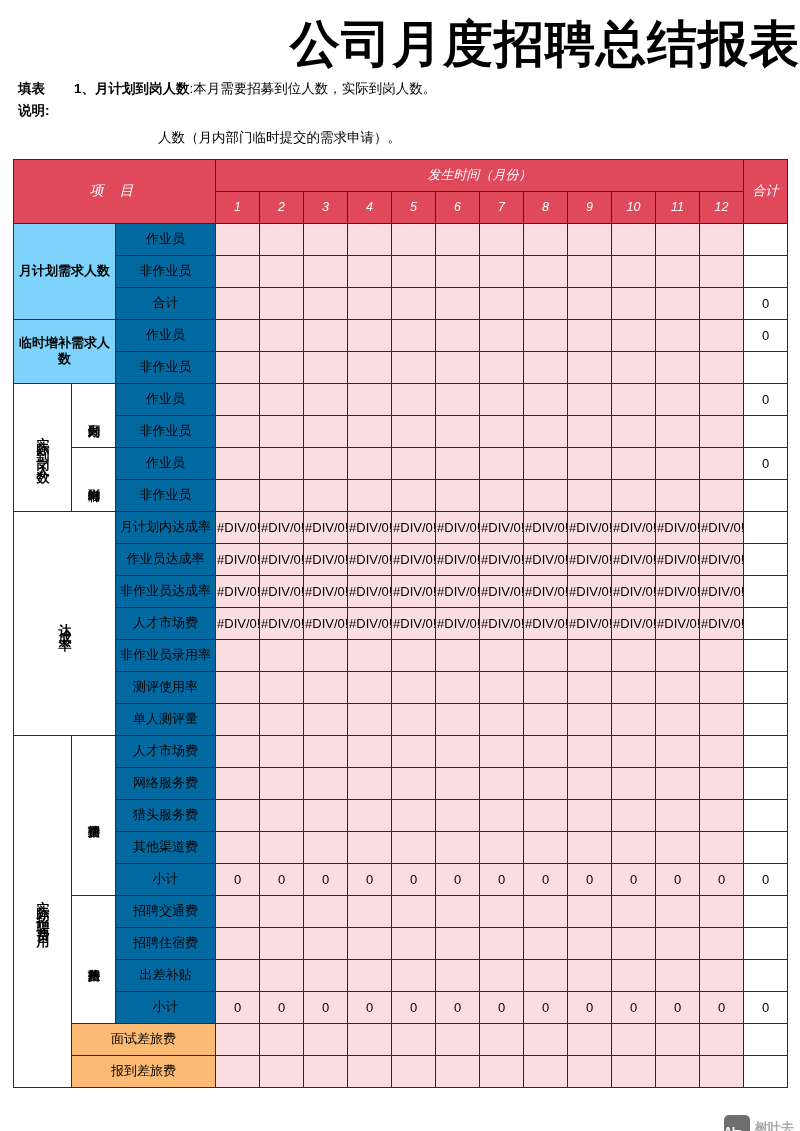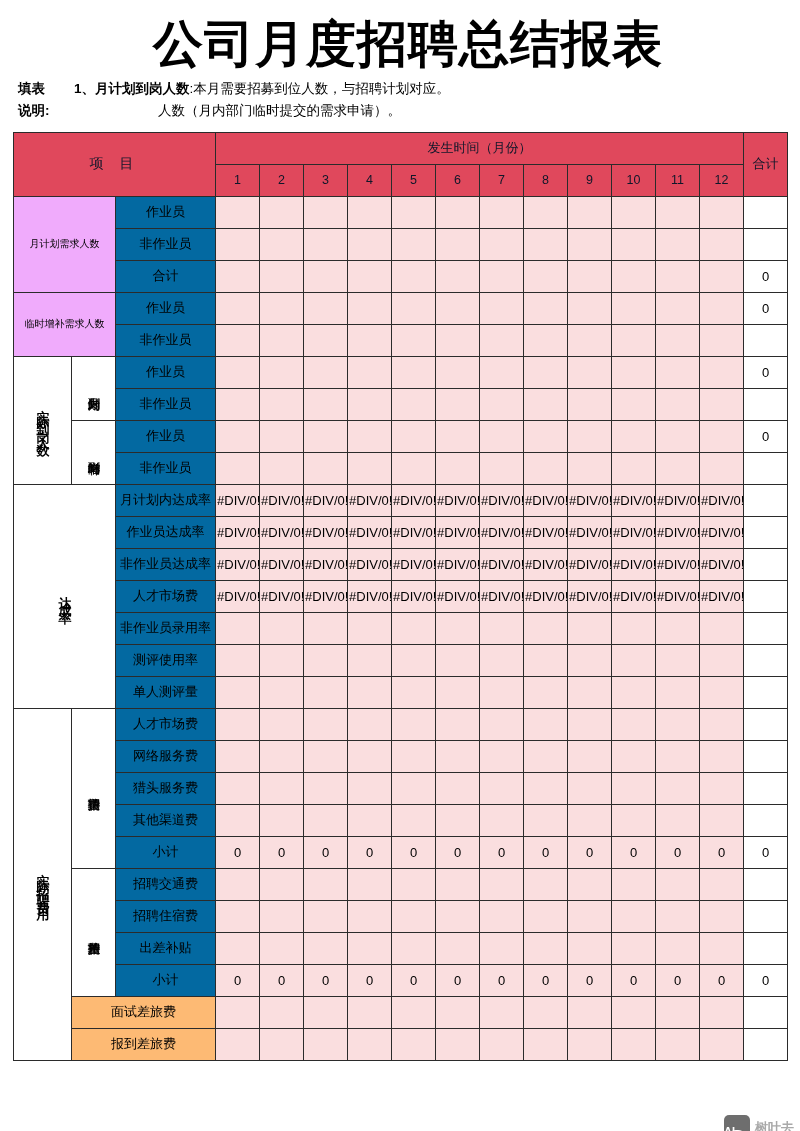--- a/index.html
+++ b/index.html
@@ -8,21 +8,21 @@
     background:#ffffff;
     font-family:"Liberation Sans","DejaVu Sans",sans-serif;
     color:#000;
     overflow:hidden;
     position:relative;
   }
   .page{width:800px;height:1131px;position:relative;box-sizing:border-box;}
 
   
   .title{
-    text-align:center;
+    text-align:right;
     font-size:50px;
     font-weight:bold;
     letter-spacing:1px;
     line-height:1.12;
     margin:16px 0 6px 16px;
     white-space:nowrap;
   }
 
   
   .notes{
@@ -34,57 +34,58 @@
   .notes-label{
     font-weight:bold;
     width:52px;
     flex:0 0 52px;
     white-space:nowrap;
   }
   .notes-label div{white-space:nowrap;}
   .notes-body{flex:1 1 auto;padding-left:4px;}
   .note-line{white-space:nowrap;}
   .nb{font-weight:bold;}
-  .note-indent{padding-left:84px;}
+  .note-indent{padding-left:84px;margin-top:27px;}
 
   
   .tbl-wrap{margin:10px 0 0 13px;}
   table.rep{
     border-collapse:collapse;
     table-layout:fixed;
     width:774px;
     font-size:12.5px;
   }
   table.rep td,table.rep th{
     border:1px solid #2b2b2b;
     padding:0;
     text-align:center;
     vertical-align:middle;
     height:32px;
     box-sizing:border-box;
     overflow:hidden;
   }
   .hd{
     background:#E0485C;
-    color:#0f172a;
+    color:#ffffff;
     font-weight:normal;
     font-size:13.5px;
     border-color:#2b2b2b;
+    font-style:italic;
   }
   .hd-item{font-size:14px;letter-spacing:6px;}
   .hd-mon{font-size:13px;}
   .hd-num{font-size:12.5px;}
   .hd-total{font-size:13px;}
 
   .grp{
-    font-weight:normal;
-    font-size:10px;
+    font-weight:bold;
+    font-size:13px;
     text-align:left;
     padding-left:5px;
-    background:#f0abfc;
+    background:#7dd3fc;
     line-height:1.25;
   }
   .grp-v{
     font-weight:bold;
     font-size:13px;
     background:#ffffff;
     writing-mode:vertical-rl;
     text-orientation:upright;
     letter-spacing:7px;
     white-space:nowrap;
@@ -165,21 +166,21 @@
 
   <div class="title">公司月度招聘总结报表</div>
 
   <div class="notes">
     <div class="notes-label">
       <div>填表</div>
       <div>说明:</div>
     </div>
     <div class="notes-body">
       <div class="note-line">
-        <span class="nb">1、</span><span class="nb">月计划到岗人数</span><span>:</span><span>本月需要招募到位人数，与招聘计划对应。</span>
+        <span class="nb">1、</span><span class="nb">月计划到岗人数</span><span>:</span><span>本月需要招募到位人数，实际到岗人数。</span>
       </div>
       <div class="note-line note-indent">人数（月内部门临时提交的需求申请）。</div>
     </div>
   </div>
 
   <div class="tbl-wrap">
     <table class="rep">
       <colgroup>
         <col style="width:58px">
           <col style="width:44px">

